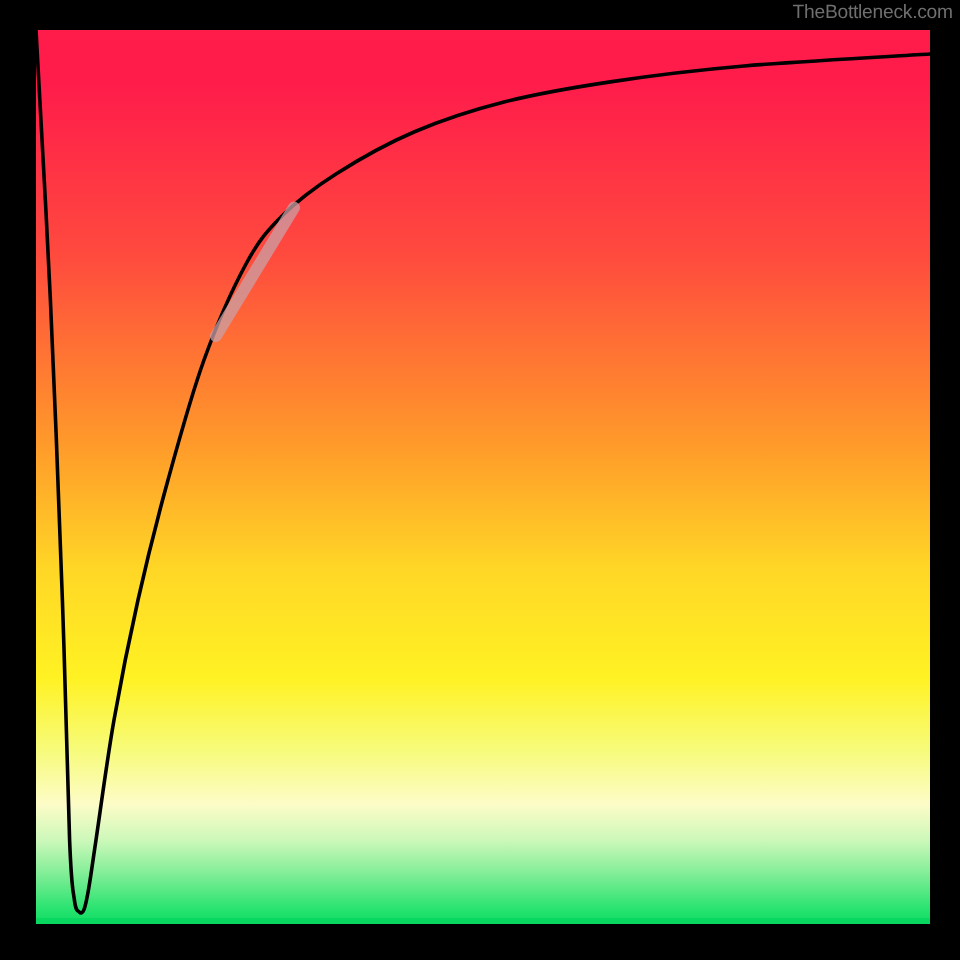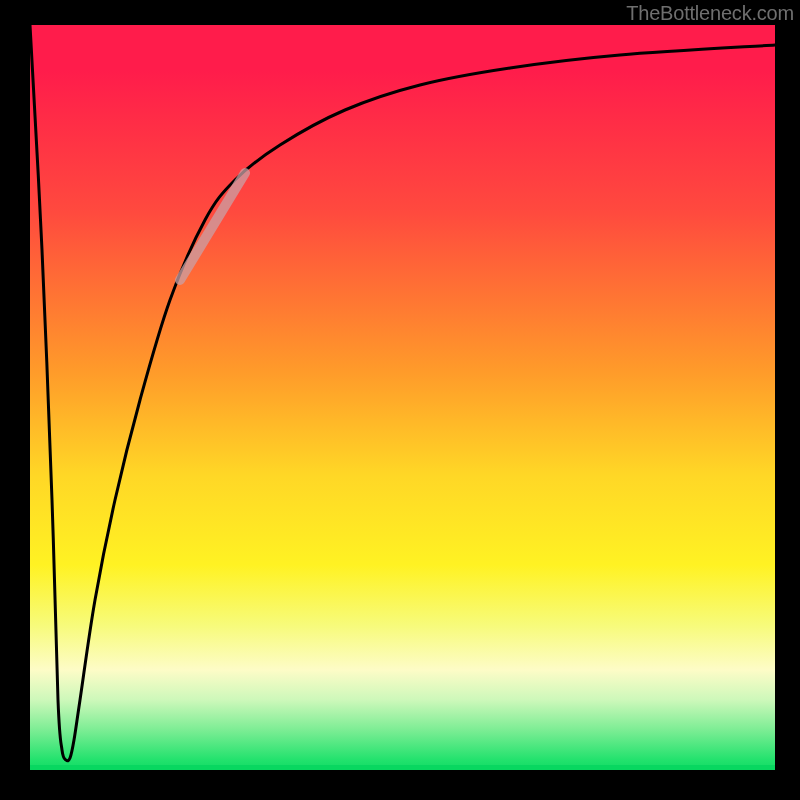--- a/index.html
+++ b/index.html
@@ -55,21 +55,21 @@
   .axis-left   { left: 20px; top: 20px; width: 10px; height: 760px; }
   .axis-bottom { left: 20px; bottom: 20px; width: 760px; height: 10px; }
   
   .axis-top-cap { left: 20px; top: 20px; width: 10px; height: 10px; }
 
   .watermark {
     position: absolute;
     top: 2px;
     right: 6px;
     color: #6f6f6f;
-    font-size: 20px;
+    font-size: 16px;
     font-weight: 400;
     letter-spacing: -0.2px;
     user-select: none;
   }
 
   svg.curve {
     position: absolute;
     left: 0; top: 0;
     width: 800px; height: 800px;
     pointer-events: none;

